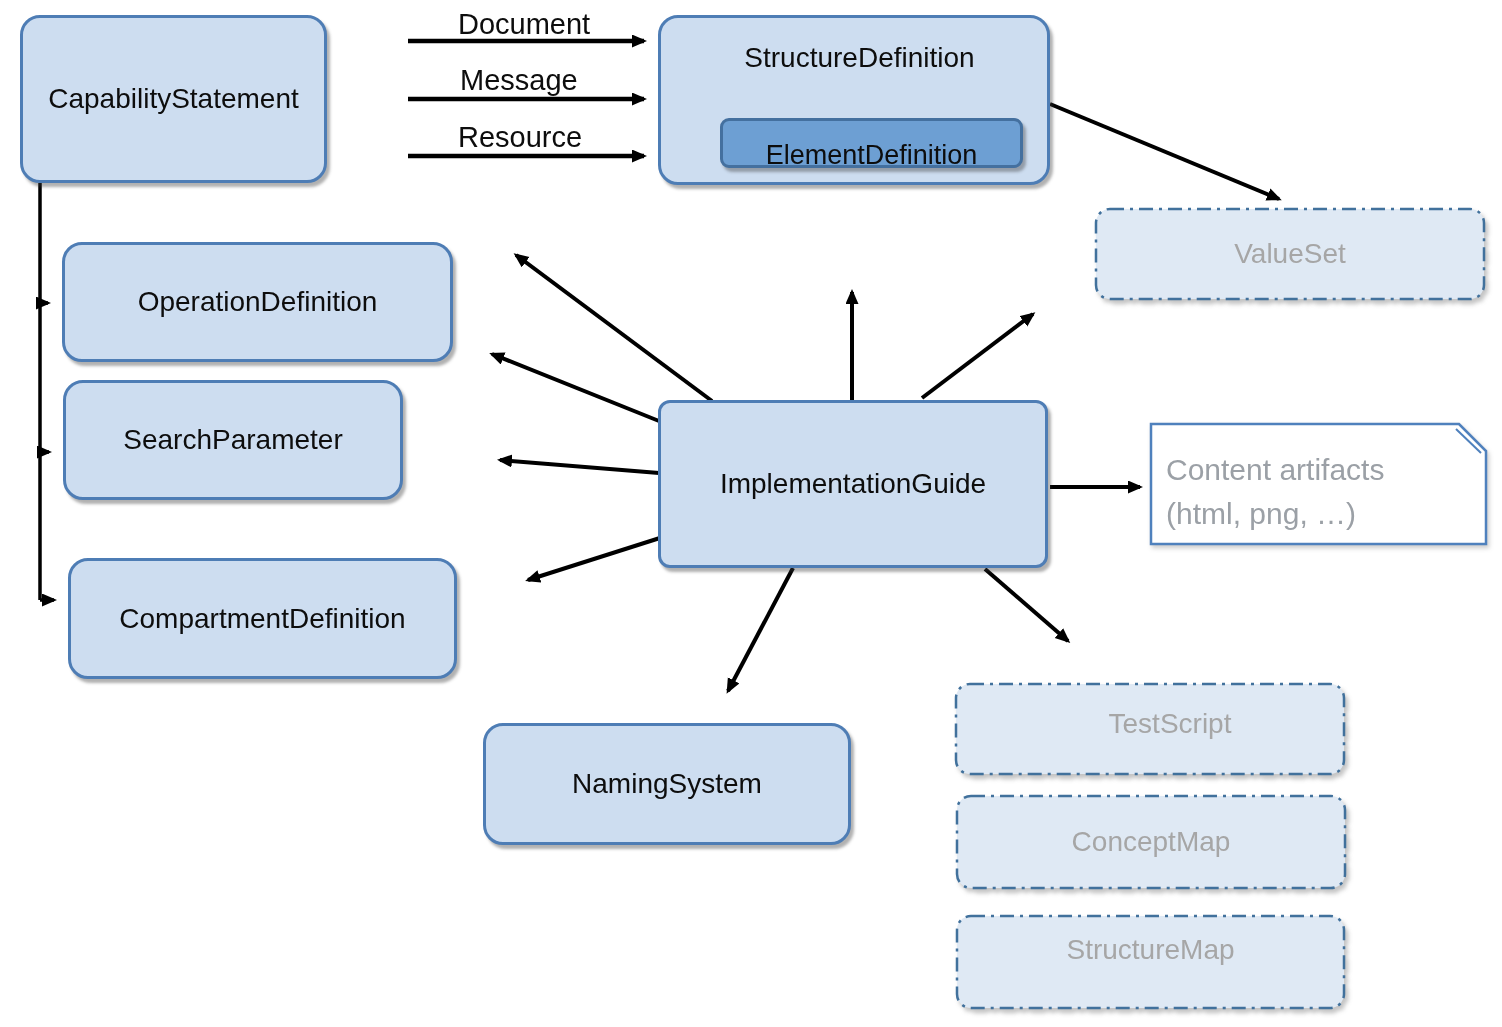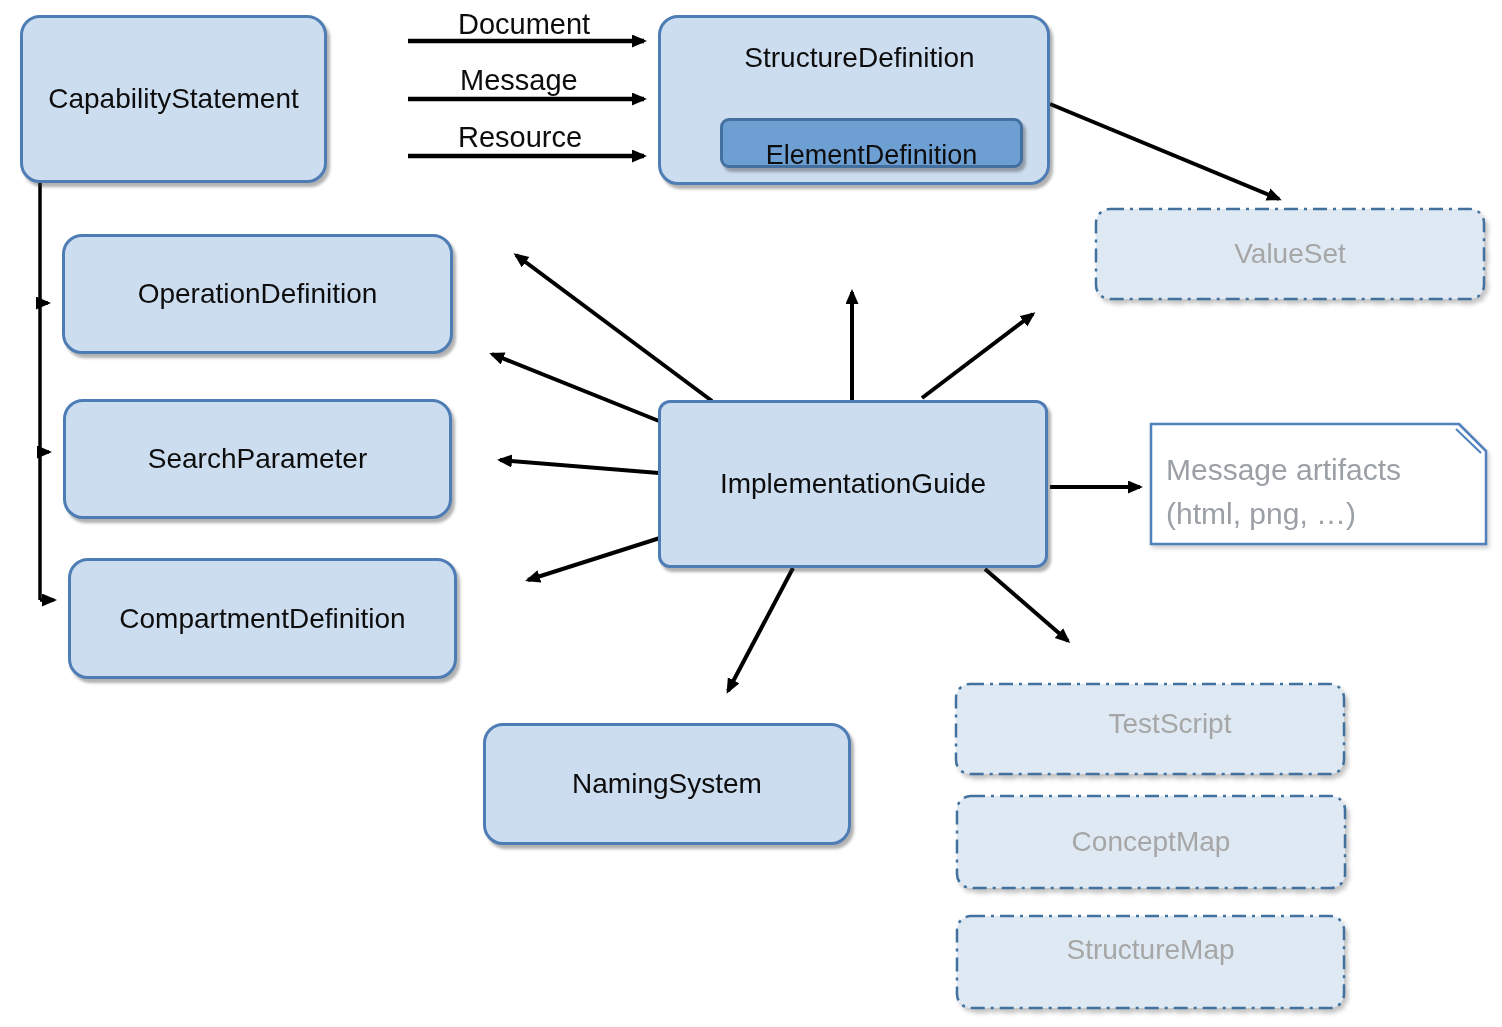--- a/index.html
+++ b/index.html
@@ -102,25 +102,25 @@
     <span class="lbl">CapabilityStatement</span>
   </div>
 
   <div class="node node-struct" style="left:658px;top:15px;width:392px;height:170px;">
     <span class="lbl">StructureDefinition</span>
     <div class="inner-node">
       <span class="lbl">ElementDefinition</span>
     </div>
   </div>
 
-  <div class="node" style="left:62px;top:234px;width:391px;height:120px;">
+  <div class="node" style="left:62px;top:242px;width:391px;height:120px;">
     <span class="lbl">OperationDefinition</span>
   </div>
 
-  <div class="node" style="left:63px;top:399px;width:389px;height:120px;">
+  <div class="node" style="left:63px;top:380px;width:340px;height:120px;">
     <span class="lbl">SearchParameter</span>
   </div>
 
   <div class="node" style="left:68px;top:538px;width:389px;height:121px;margin-top:20px;">
     <span class="lbl">CompartmentDefinition</span>
   </div>
 
   <div class="node" style="left:658px;top:400px;width:390px;height:168px;border-radius:12px;">
     <span class="lbl">ImplementationGuide</span>
   </div>
@@ -139,21 +139,21 @@
 
   <div class="dashed-label" style="left:957px;top:796px;width:388px;height:92px;">
     <span>ConceptMap</span>
   </div>
 
   <div class="dashed-label" style="left:957px;top:916px;width:387px;height:68px;">
     <span>StructureMap</span>
   </div>
 
   <div class="note-text">
-    <div>Message artifacts</div>
+    <div>Content artifacts</div>
     <div>(html, png, …)</div>
   </div>
 
   <div class="edge-label" style="left:458px;top:8px;">Document</div>
   <div class="edge-label" style="left:460px;top:64px;">Message</div>
   <div class="edge-label" style="left:458px;top:121px;">Resource</div>
 
 </div>
 
 </body></html>

